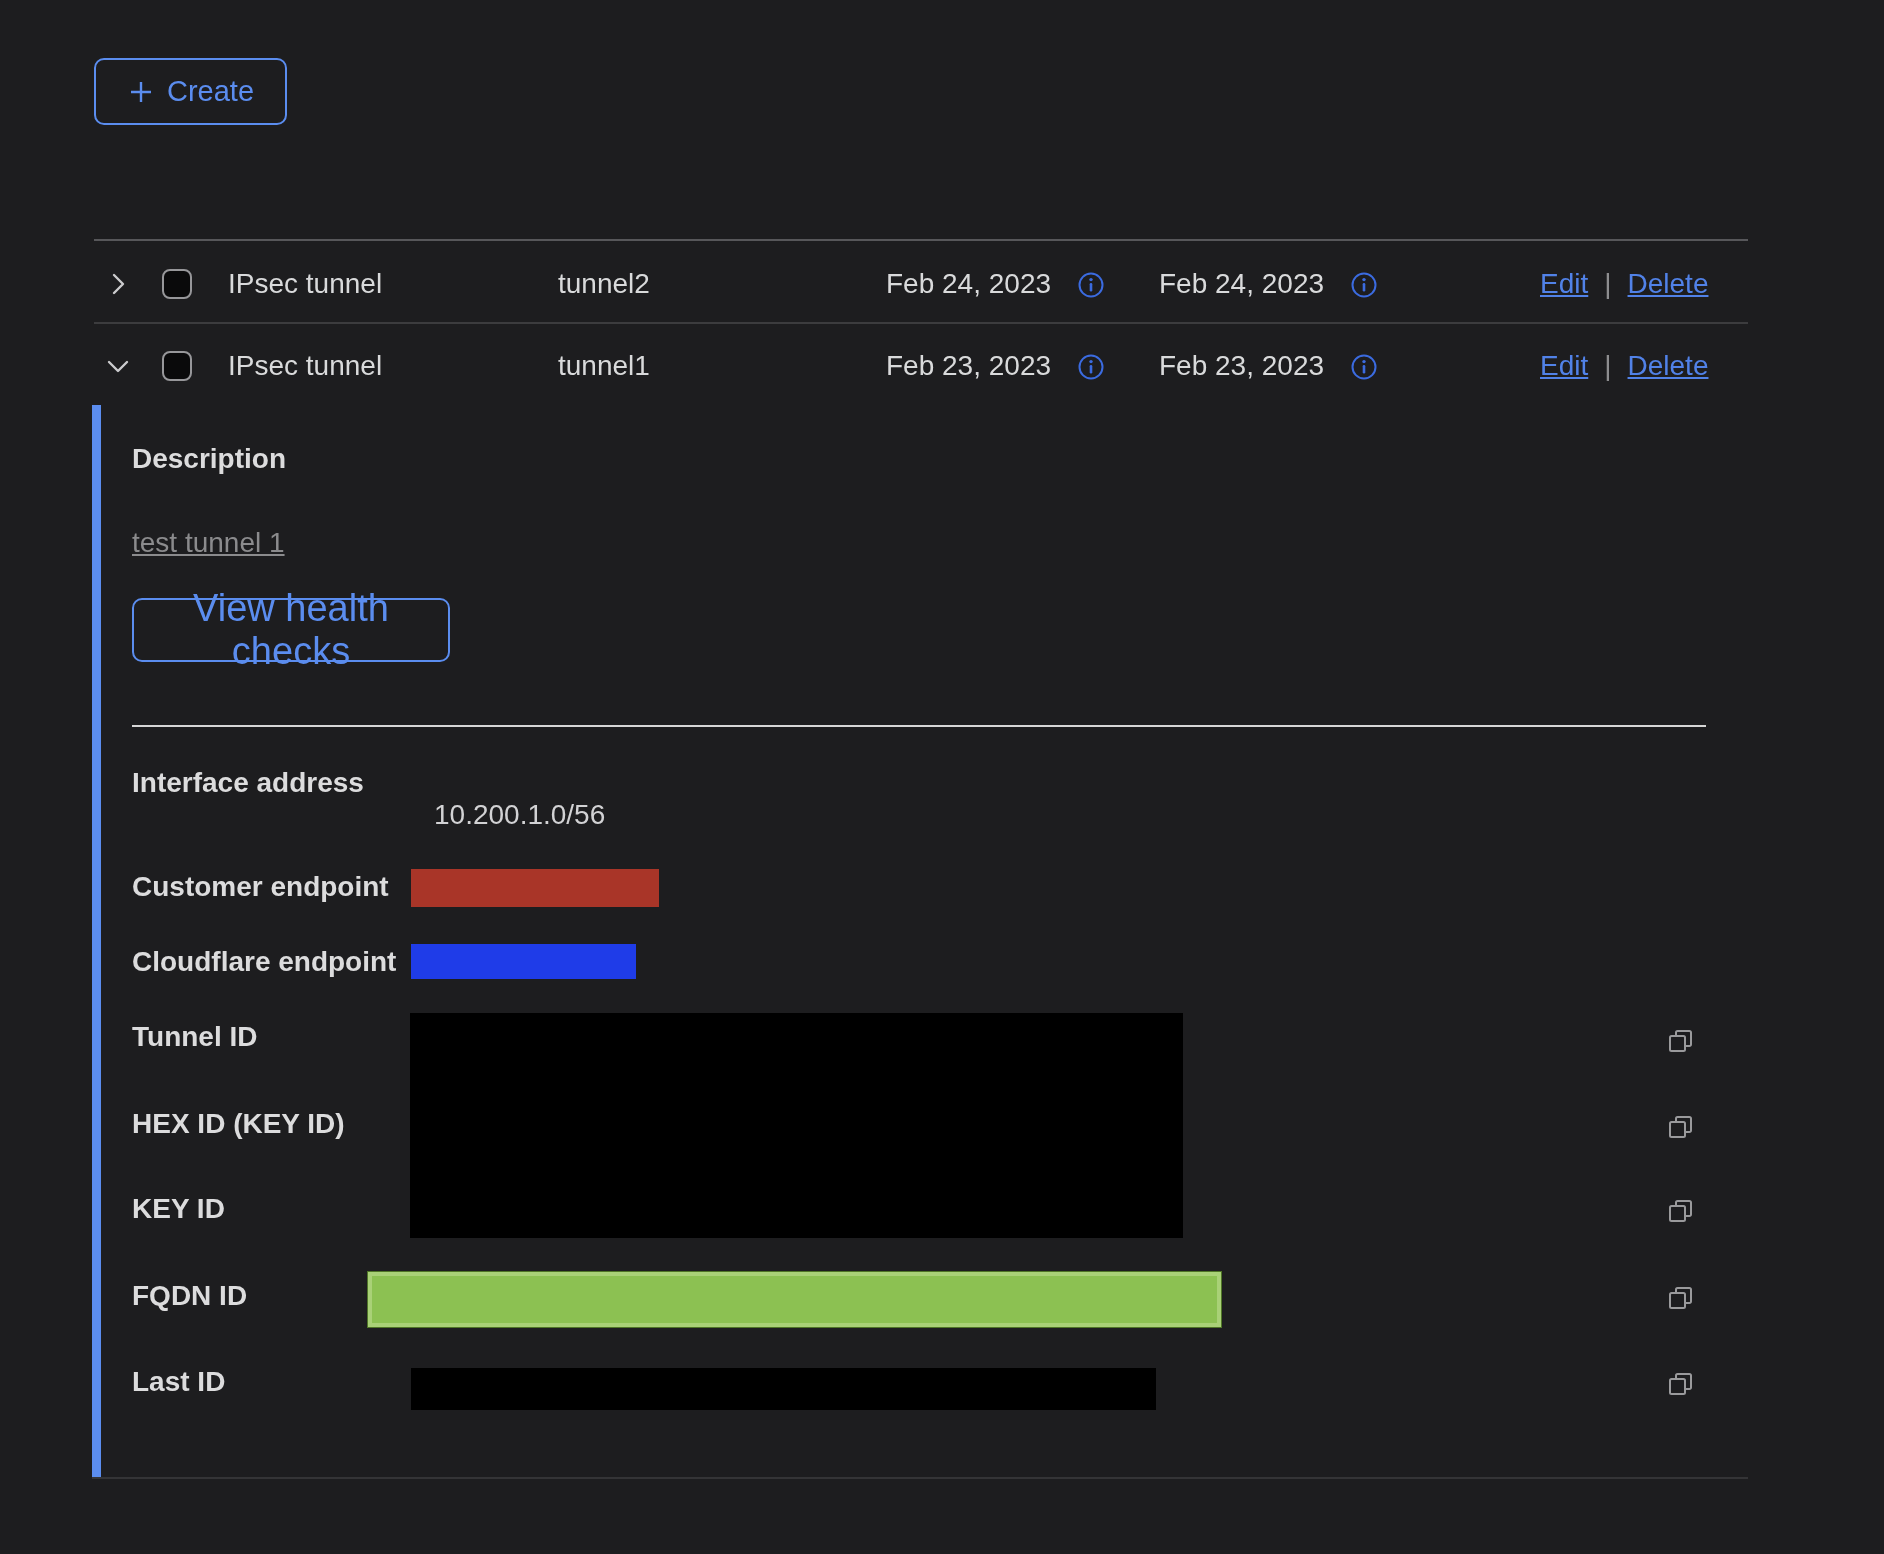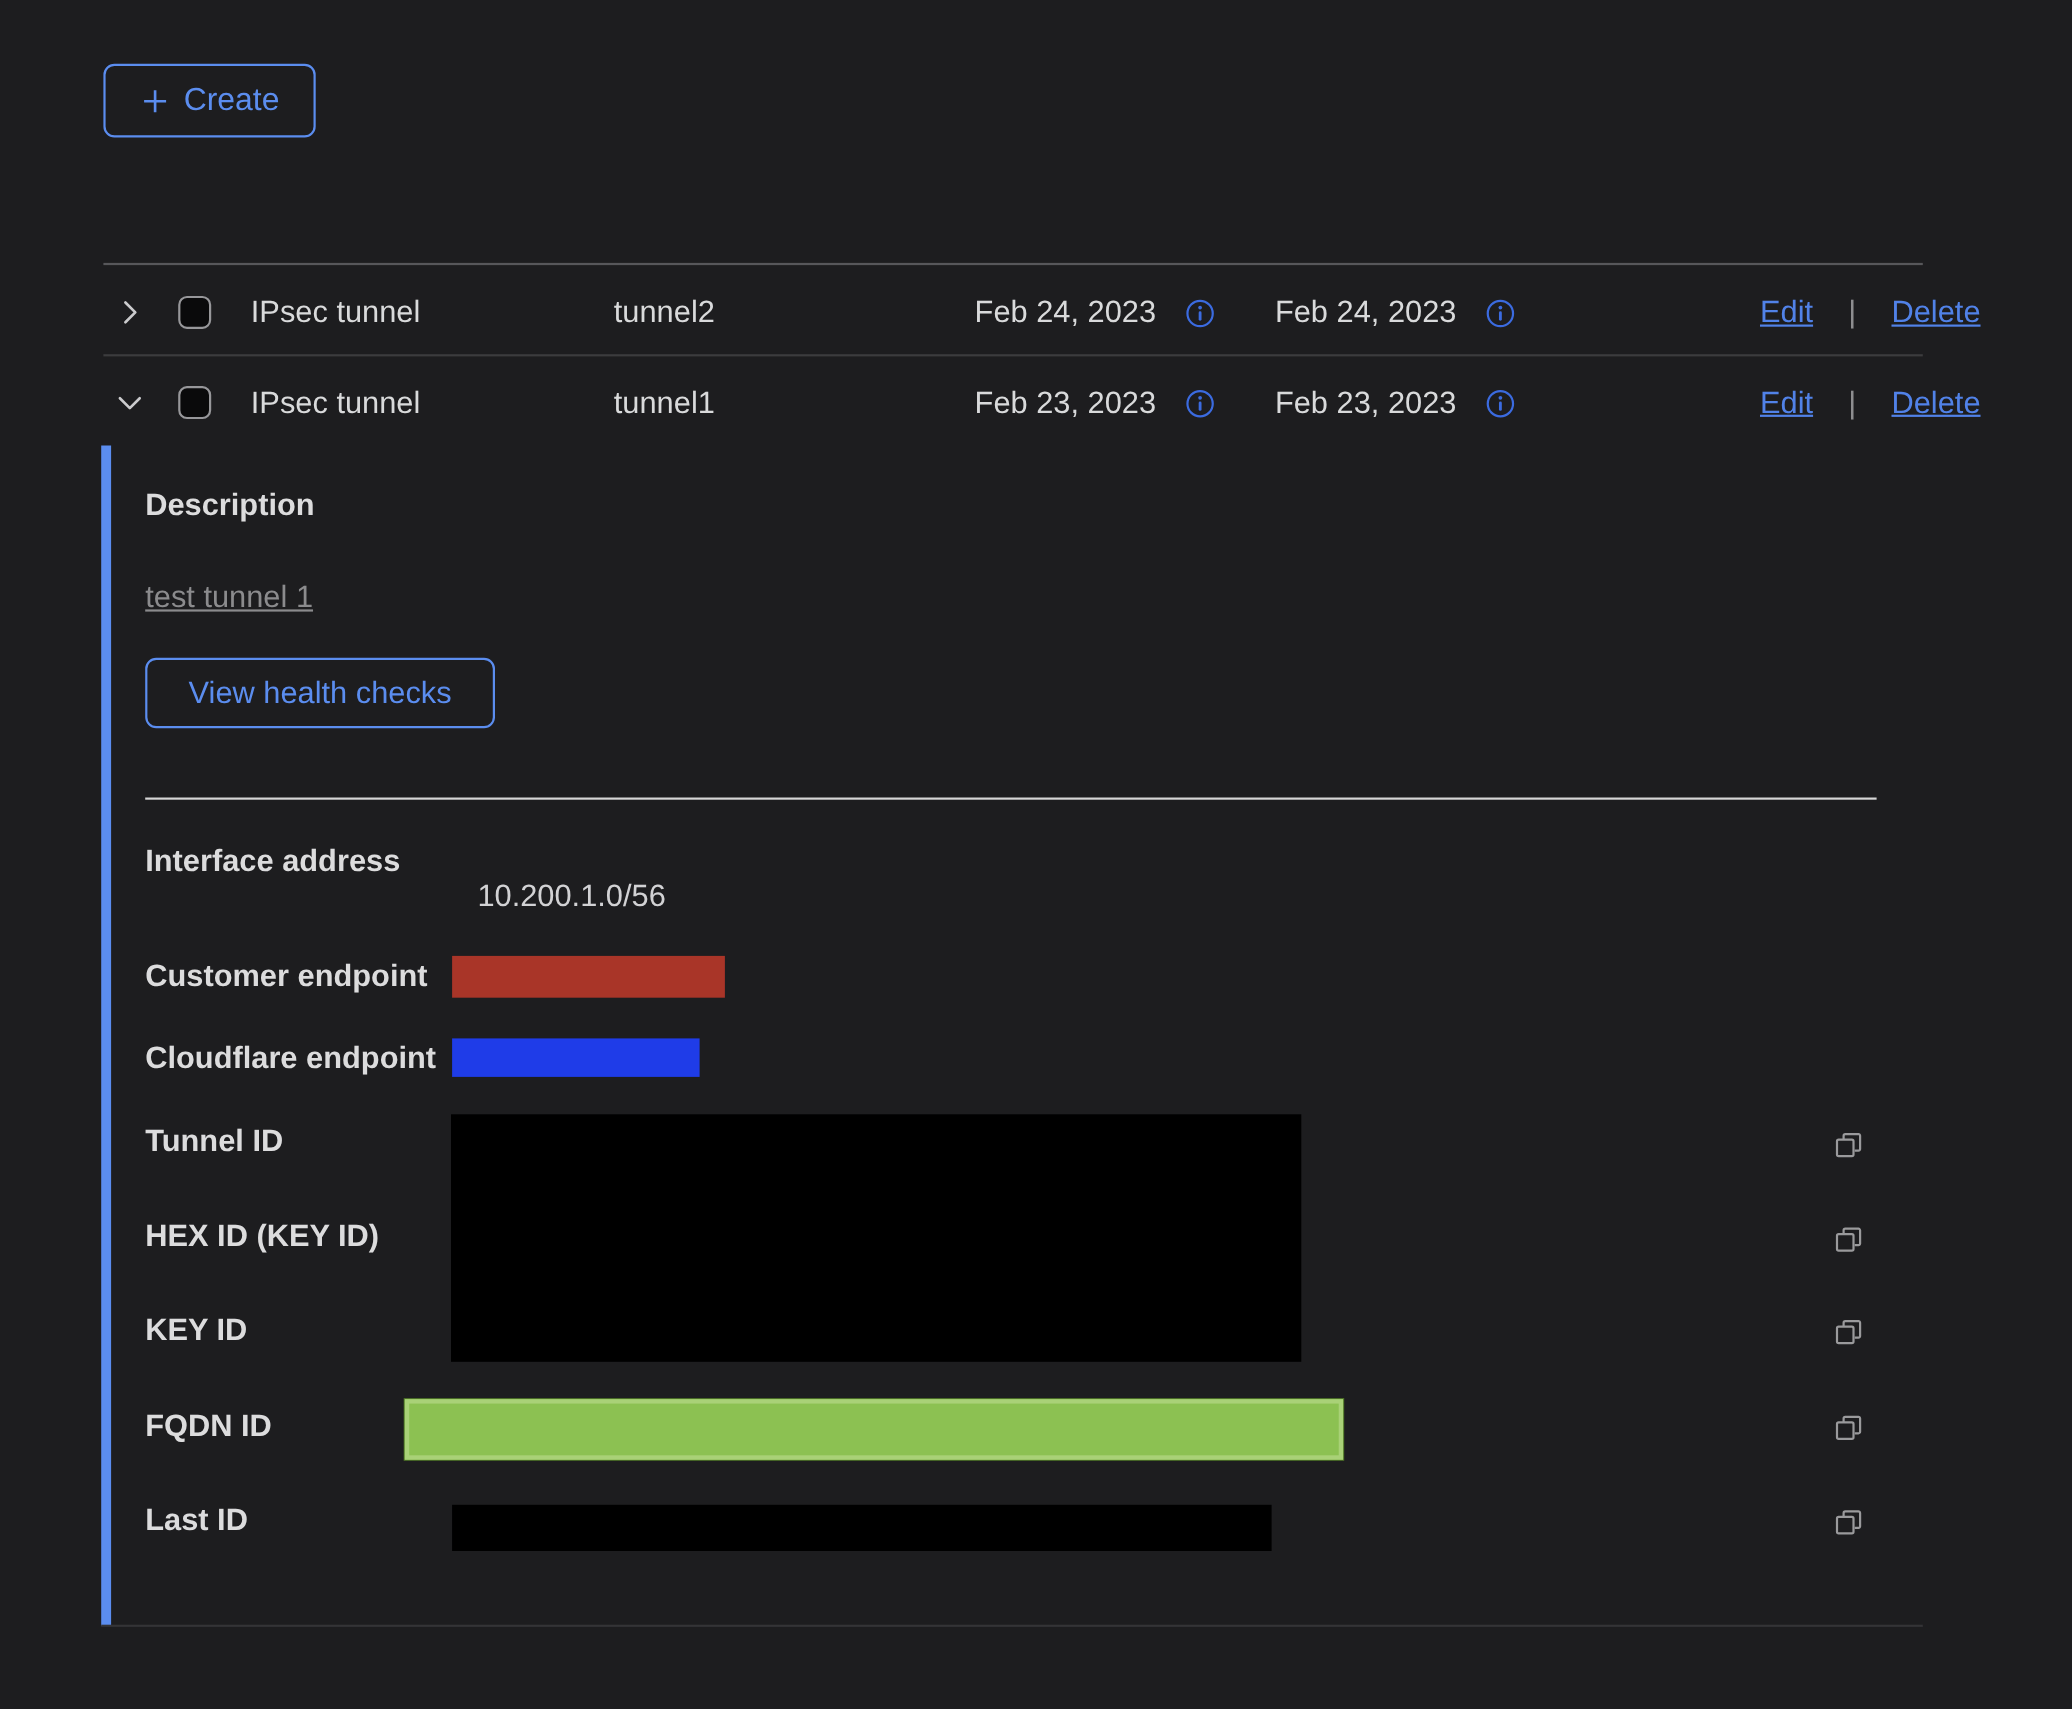--- a/index.html
+++ b/index.html
@@ -38,33 +38,33 @@
   .divider { background: #3c3c3e; height: 2px; }
 
   .checkbox {
     width: 30px; height: 30px; border: 2px solid #97979a; border-radius: 8px;
     background: #0a0a0b; cursor: pointer;
   }
   .chev { width: 30px; height: 30px; cursor: pointer; }
 
   .info-ic { width: 28px; height: 28px; display: inline-block; }
 
-  .row-actions { position: absolute; left: 1506px; top: 0; display: flex; gap: 32px; white-space: nowrap; }
+  .row-actions { position: absolute; left: 1446px; top: 0; display: flex; gap: 16px; white-space: nowrap; }
   .link { color: #5182e8; text-decoration: underline; cursor: pointer; }
   .pipe { color: #8d8d8f; text-decoration: none; }
 
   
   .panel-bar { left: 92px; top: 405px; width: 9px; height: 1073px; background: #5b8def; }
   .label { color: #dcdcdd; white-space: nowrap; font-weight: bold; }
   .muted { color: #8b8b8d; }
 
   .health-btn {
     left: 132px; top: 598px; width: 318px; height: 64px;
     border: 2px solid #5b8def; border-radius: 10px;
-    background: transparent; color: #5b8def; font-size: 28px;
+    background: transparent; color: #5b8def; font-size: 38px;
     display: flex; align-items: center; justify-content: center; cursor: pointer;
   }
 
   .white-div { left: 132px; top: 725px; width: 1574px; height: 2px; background: #d6d6d6; }
   .bottom-div { left: 92px; top: 1477px; width: 1656px; height: 2px; background: #343436; }
 
   .redact-red   { left: 411px; top: 869px;  width: 248px; height: 38px; background: #a93528; }
   .redact-blue  { left: 411px; top: 944px;  width: 225px; height: 35px; background: #1f3ce8; }
   .redact-black-big  { left: 410px; top: 1013px; width: 773px; height: 225px; background: #000; }
   .redact-green { left: 368px; top: 1272px; width: 853px; height: 55px; background: #8cc152;

